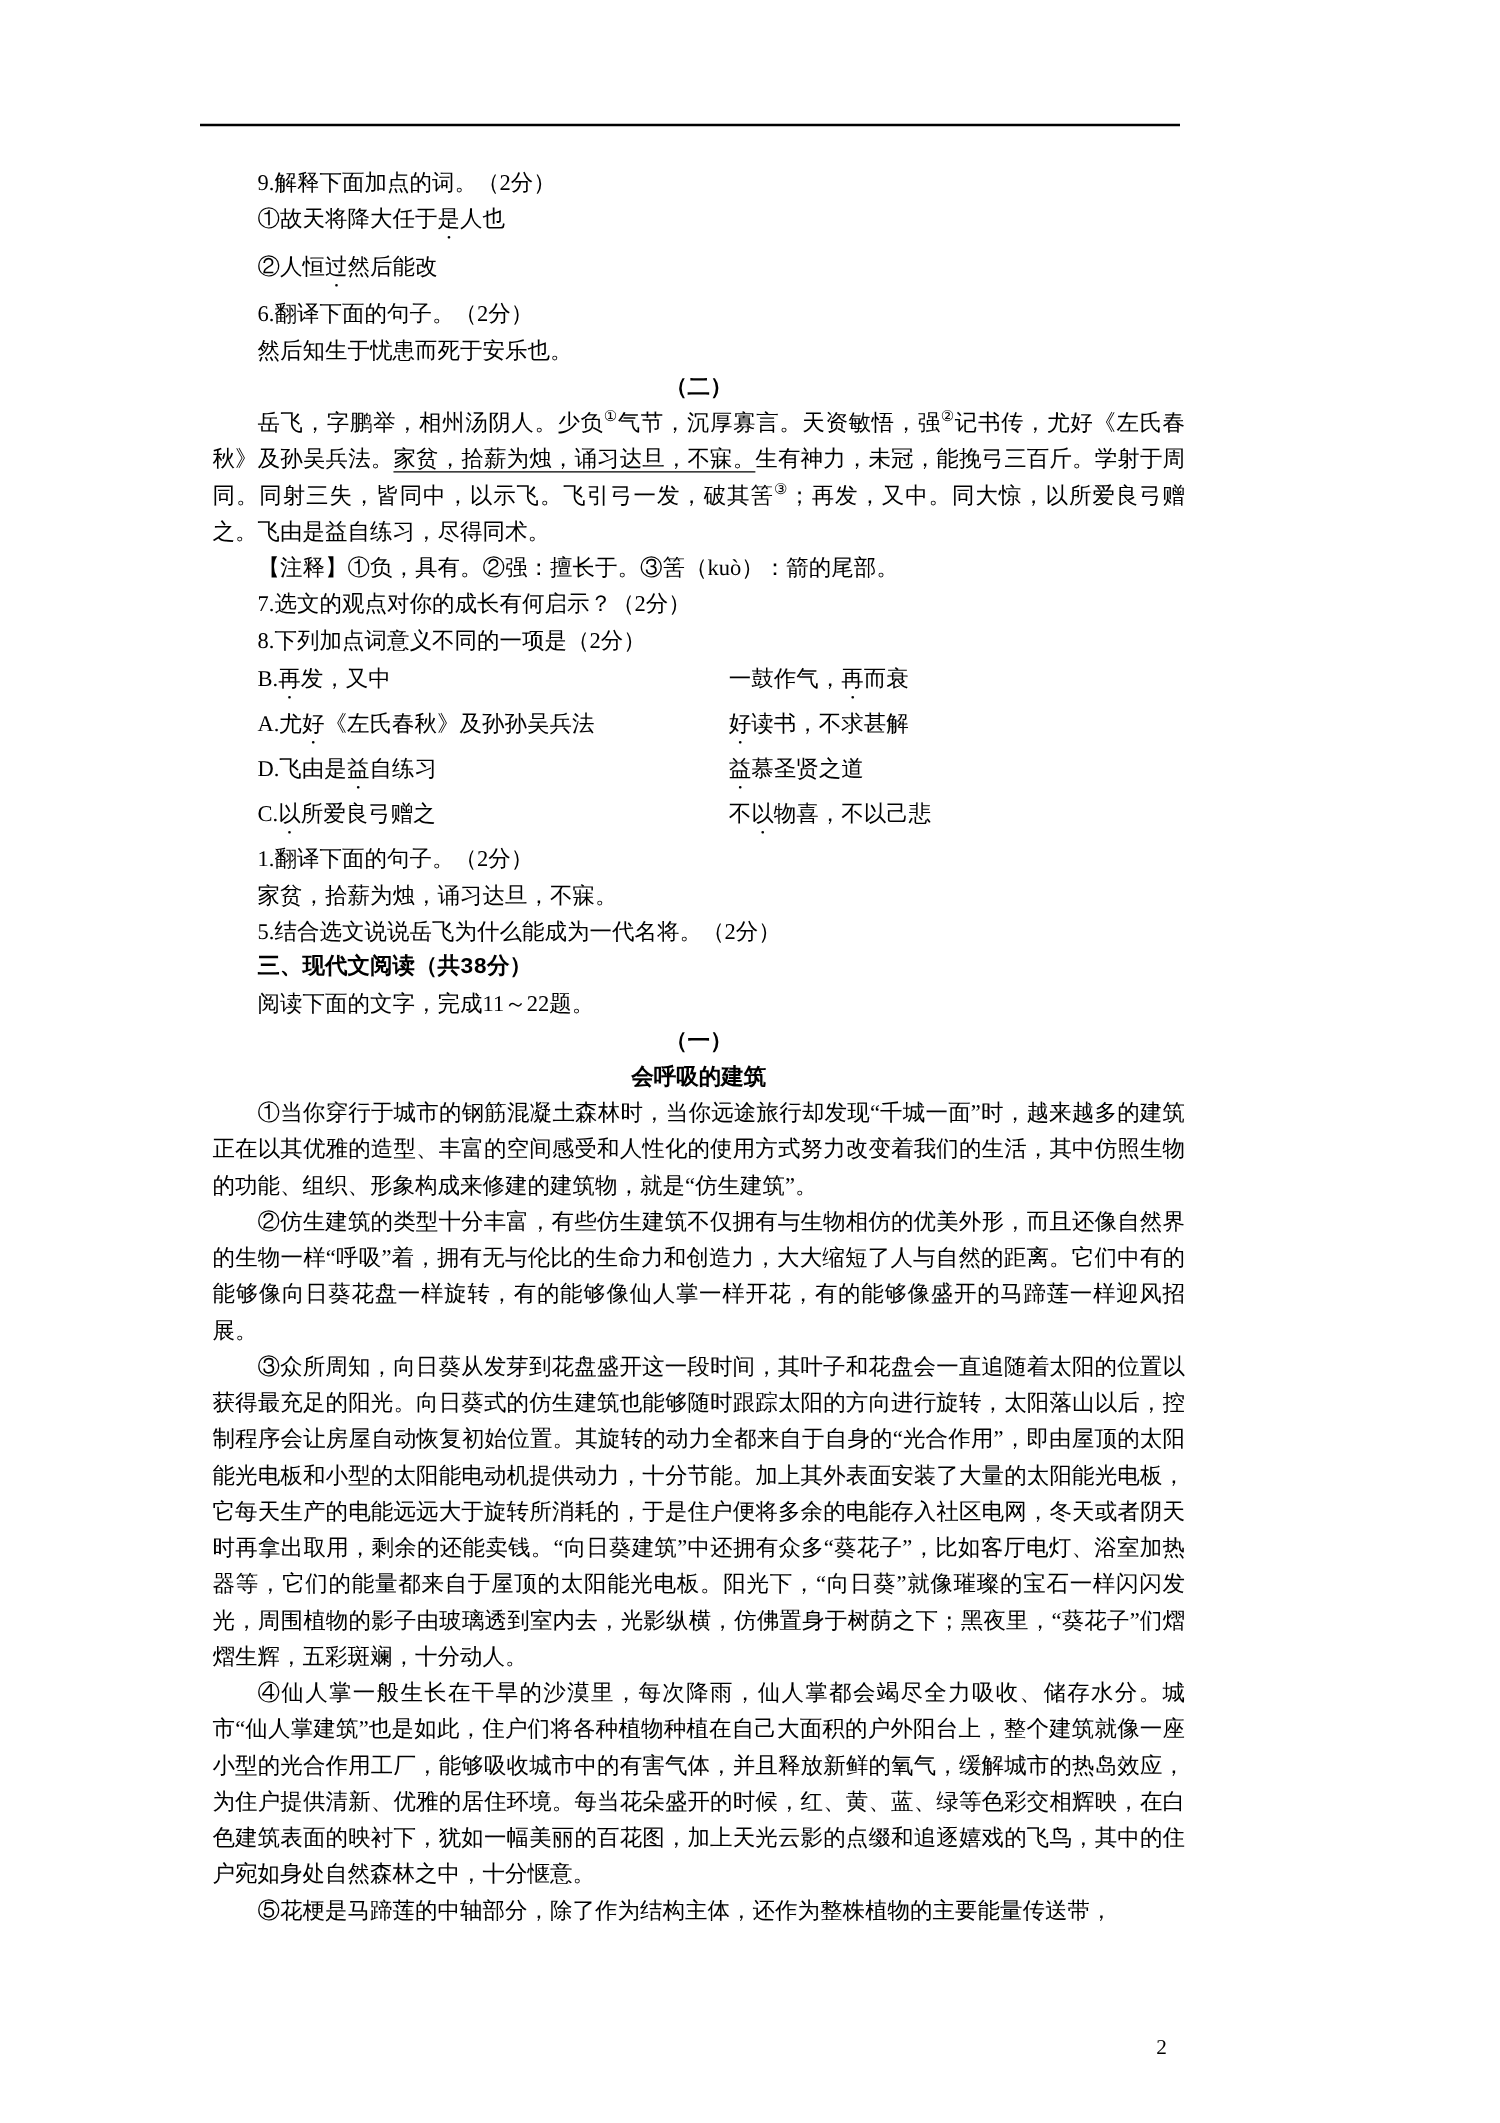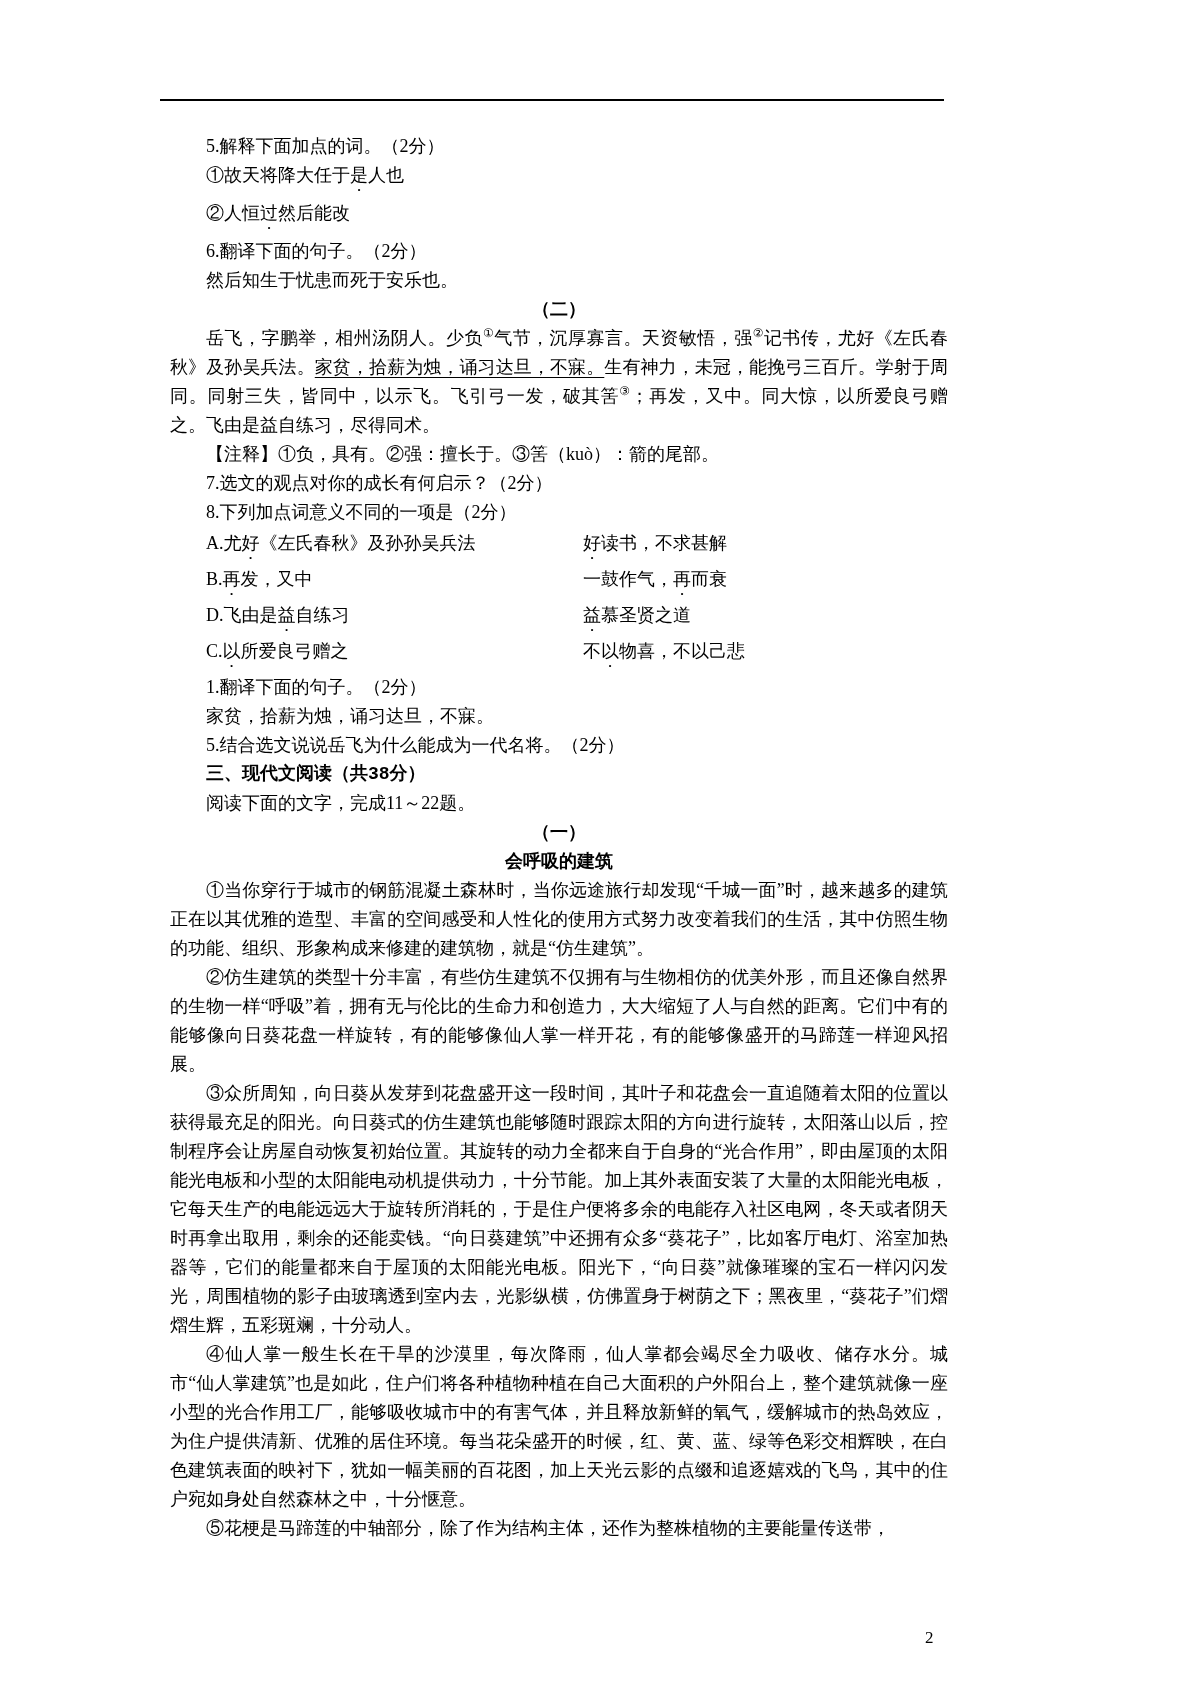--- a/index.html
+++ b/index.html
@@ -54,41 +54,41 @@
   }
 </style>
 </head>
 <body>
 
 <div class="page">
   <div class="header-rule"></div>
 
   <div class="content">
 
-    <p class="tline">5.解释下面加点的词。（2分）</p>
+    <p class="tline">9.解释下面加点的词。（2分）</p>
     <p class="tline em-sp"><span>①故天将降大任于</span><span class="seg-em">是</span><span>人也</span></p>
     <p class="tline em-sp"><span>②人恒</span><span class="seg-em">过</span><span>然后能改</span></p>
     <p class="tline">6.翻译下面的句子。（2分）</p>
     <p class="tline">然后知生于忧患而死于安乐也。</p>
 
     <p class="center">（二）</p>
 
     <p class="tline"><span>岳飞，字鹏举，相州汤阴人。少负</span><span class="seg-sup">①</span><span>气节，沉厚寡言。天资敏悟，强</span><span class="seg-sup">②</span><span>记书传，尤好《左氏春秋》及孙吴兵法。</span><span class="seg-u">家贫，拾薪为烛，诵习达旦，不寐。</span><span>生有神力，未冠，能挽弓三百斤。学射于周同。同射三失，皆同中，以示飞。飞引弓一发，破其筈</span><span class="seg-sup">③</span><span>；再发，又中。同大惊，以所爱良弓赠之。飞由是益自练习，尽得同术。</span></p>
 
     <p class="tline">【注释】①负，具有。②强：擅长于。③筈（kuò）：箭的尾部。</p>
     <p class="tline">7.选文的观点对你的成长有何启示？（2分）</p>
     <p class="tline">8.下列加点词意义不同的一项是（2分）</p>
 
     <div class="opt-row">
+      <span class="opt-left"><span>B.</span><span class="seg-em">再</span><span>发，又中</span></span>
+      <span class="opt-right"><span>一鼓作气，</span><span class="seg-em">再</span><span>而衰</span></span>
+    </div>
+    <div class="opt-row">
       <span class="opt-left"><span>A.尤</span><span class="seg-em">好</span><span>《左氏春秋》及孙孙吴兵法</span></span>
       <span class="opt-right"><span class="seg-em">好</span><span>读书，不求甚解</span></span>
-    </div>
-    <div class="opt-row">
-      <span class="opt-left"><span>B.</span><span class="seg-em">再</span><span>发，又中</span></span>
-      <span class="opt-right"><span>一鼓作气，</span><span class="seg-em">再</span><span>而衰</span></span>
     </div>
     <div class="opt-row">
       <span class="opt-left"><span>D.飞由是</span><span class="seg-em">益</span><span>自练习</span></span>
       <span class="opt-right"><span class="seg-em">益</span><span>慕圣贤之道</span></span>
     </div>
     <div class="opt-row">
       <span class="opt-left"><span>C.</span><span class="seg-em">以</span><span>所爱良弓赠之</span></span>
       <span class="opt-right"><span>不</span><span class="seg-em">以</span><span>物喜，不以己悲</span></span>
     </div>
 

